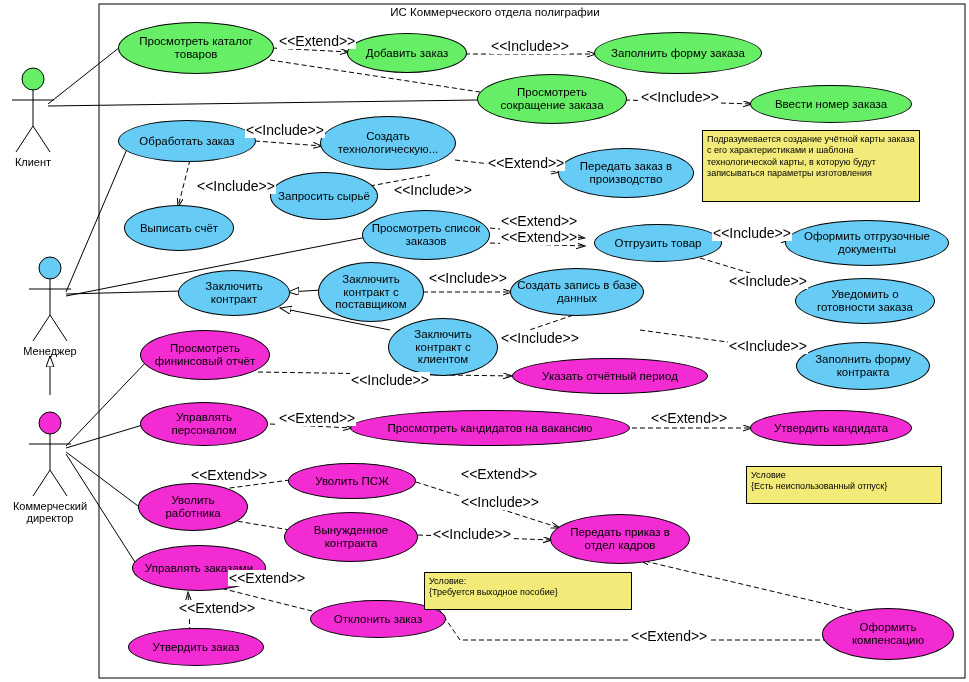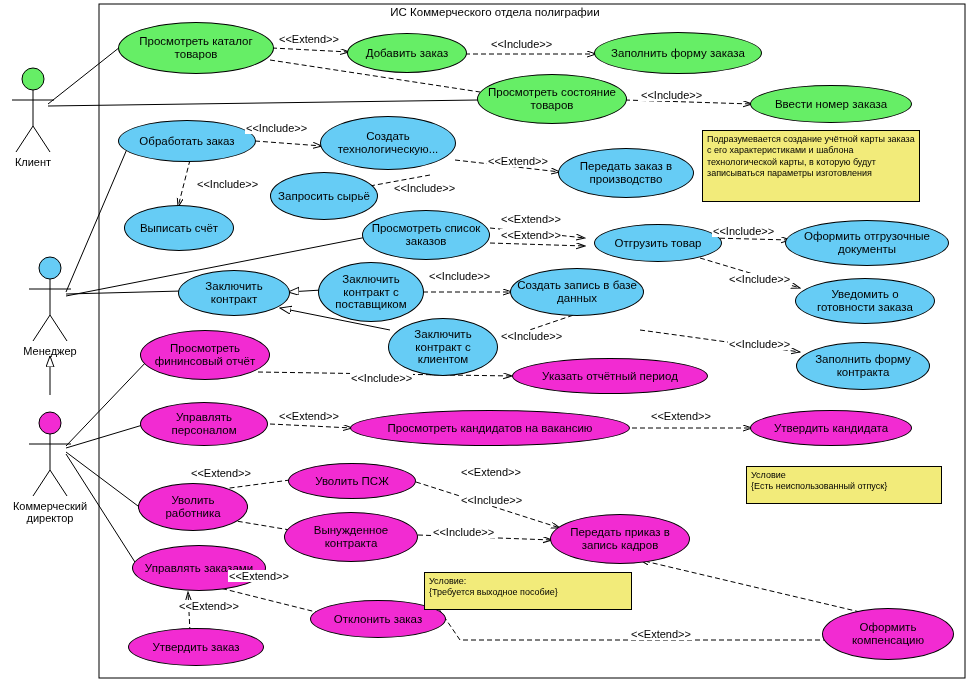--- a/index.html
+++ b/index.html
@@ -61,21 +61,21 @@
     width: 110px;
   }
   .sys-title {
     position: absolute;
     font-size: 11.5px;
     color: #000000;
     text-align: center;
   }
   .edge-label {
     position: absolute;
-    font-size: 11px;
+    font-size: 14px;
     color: #000000;
     background: #ffffff;
     padding: 0 1px;
     white-space: nowrap;
   }
 </style>
 </head>
 <body>
 
 <div id="stage">
@@ -159,21 +159,21 @@
 
   <div class="sys-title" style="left:330px; top:6px; width:330px;">ИС Коммерческого отдела полиграфии</div>
 
   <div class="actor-label" style="left:-22px; top:156px;">Клиент</div>
   <div class="actor-label" style="left:-5px; top:345px;">Менеджер</div>
   <div class="actor-label" style="left:-5px; top:500px; width:110px;">Коммерческий директор</div>
 
   <div class="node green" style="left:118px; top:22px; width:156px; height:52px;">Просмотреть каталог товаров</div>
   <div class="node green" style="left:347px; top:33px; width:120px; height:40px;">Добавить заказ</div>
   <div class="node green" style="left:594px; top:32px; width:168px; height:42px;">Заполнить форму заказа</div>
-  <div class="node green" style="left:477px; top:74px; width:150px; height:50px;">Просмотреть состояние товаров</div>
+  <div class="node green" style="left:477px; top:74px; width:150px; height:50px;">Просмотреть сокращение заказа</div>
   <div class="node green" style="left:750px; top:85px; width:162px; height:38px;">Ввести номер заказа</div>
 
   <div class="node cyan" style="left:118px; top:120px; width:138px; height:42px;">Обработать заказ</div>
   <div class="node cyan" style="left:320px; top:116px; width:136px; height:54px;">Создать технологическую...</div>
   <div class="node cyan" style="left:558px; top:148px; width:136px; height:50px;">Передать заказ в производство</div>
   <div class="node cyan" style="left:270px; top:172px; width:108px; height:48px;">Запросить сырьё</div>
   <div class="node cyan" style="left:124px; top:205px; width:110px; height:46px;">Выписать счёт</div>
   <div class="node cyan" style="left:362px; top:210px; width:128px; height:50px;">Просмотреть список заказов</div>
   <div class="node cyan" style="left:594px; top:224px; width:128px; height:38px;">Отгрузить товар</div>
   <div class="node cyan" style="left:785px; top:220px; width:164px; height:46px;">Оформить отгрузочные документы</div>
@@ -185,21 +185,21 @@
   <div class="node cyan" style="left:796px; top:342px; width:134px; height:48px;">Заполнить форму контракта</div>
 
   <div class="node magenta" style="left:140px; top:330px; width:130px; height:50px;">Просмотреть фининсовый отчёт</div>
   <div class="node magenta" style="left:512px; top:358px; width:196px; height:36px;">Указать отчётный период</div>
   <div class="node magenta" style="left:140px; top:402px; width:128px; height:44px;">Управлять персоналом</div>
   <div class="node magenta" style="left:350px; top:410px; width:280px; height:36px;">Просмотреть кандидатов на вакансию</div>
   <div class="node magenta" style="left:750px; top:410px; width:162px; height:36px;">Утвердить кандидата</div>
   <div class="node magenta" style="left:288px; top:463px; width:128px; height:36px;">Уволить ПСЖ</div>
   <div class="node magenta" style="left:138px; top:483px; width:110px; height:48px;">Уволить работника</div>
   <div class="node magenta" style="left:284px; top:512px; width:134px; height:50px;">Вынужденное контракта</div>
-  <div class="node magenta" style="left:550px; top:514px; width:140px; height:50px;">Передать приказ в запись кадров</div>
+  <div class="node magenta" style="left:550px; top:514px; width:140px; height:50px;">Передать приказ в отдел кадров</div>
   <div class="node magenta" style="left:132px; top:545px; width:134px; height:46px;">Управлять заказами</div>
   <div class="node magenta" style="left:310px; top:600px; width:136px; height:38px;">Отклонить заказ</div>
   <div class="node magenta" style="left:128px; top:628px; width:136px; height:38px;">Утвердить заказ</div>
   <div class="node magenta" style="left:822px; top:608px; width:132px; height:52px;">Оформить компенсацию</div>
 
   <div class="note" style="left:702px; top:130px; width:218px; height:72px;">Подразумевается создание учётной карты заказа с его характеристиками и шаблона технологической карты, в которую будут записываться параметры изготовления</div>
   <div class="note" style="left:746px; top:466px; width:196px; height:38px;">Условие
 {Есть неиспользованный отпуск}</div>
   <div class="note" style="left:424px; top:572px; width:208px; height:38px;">Условие:
 {Требуется выходное пособие}</div>

